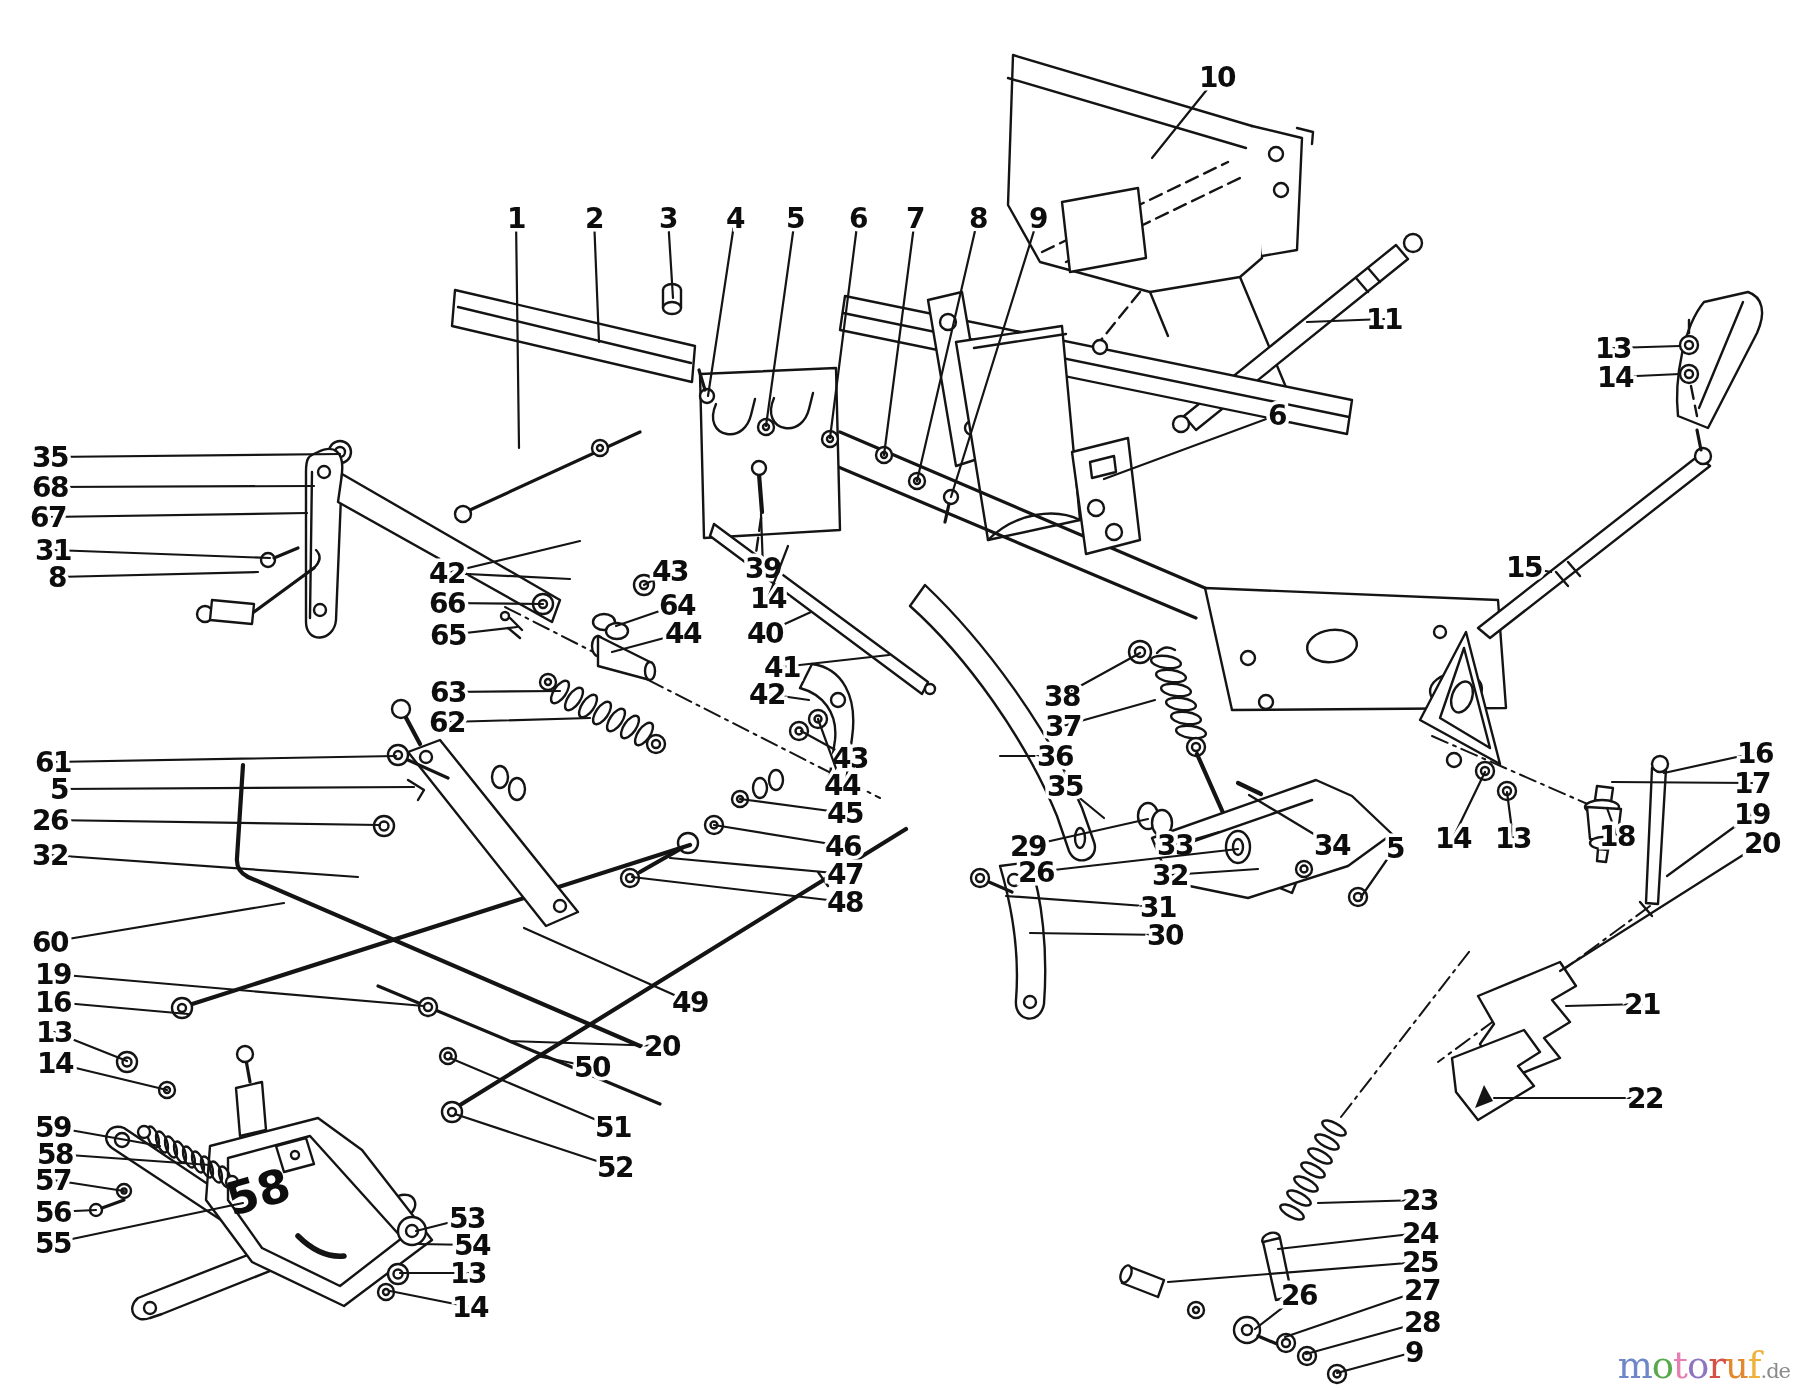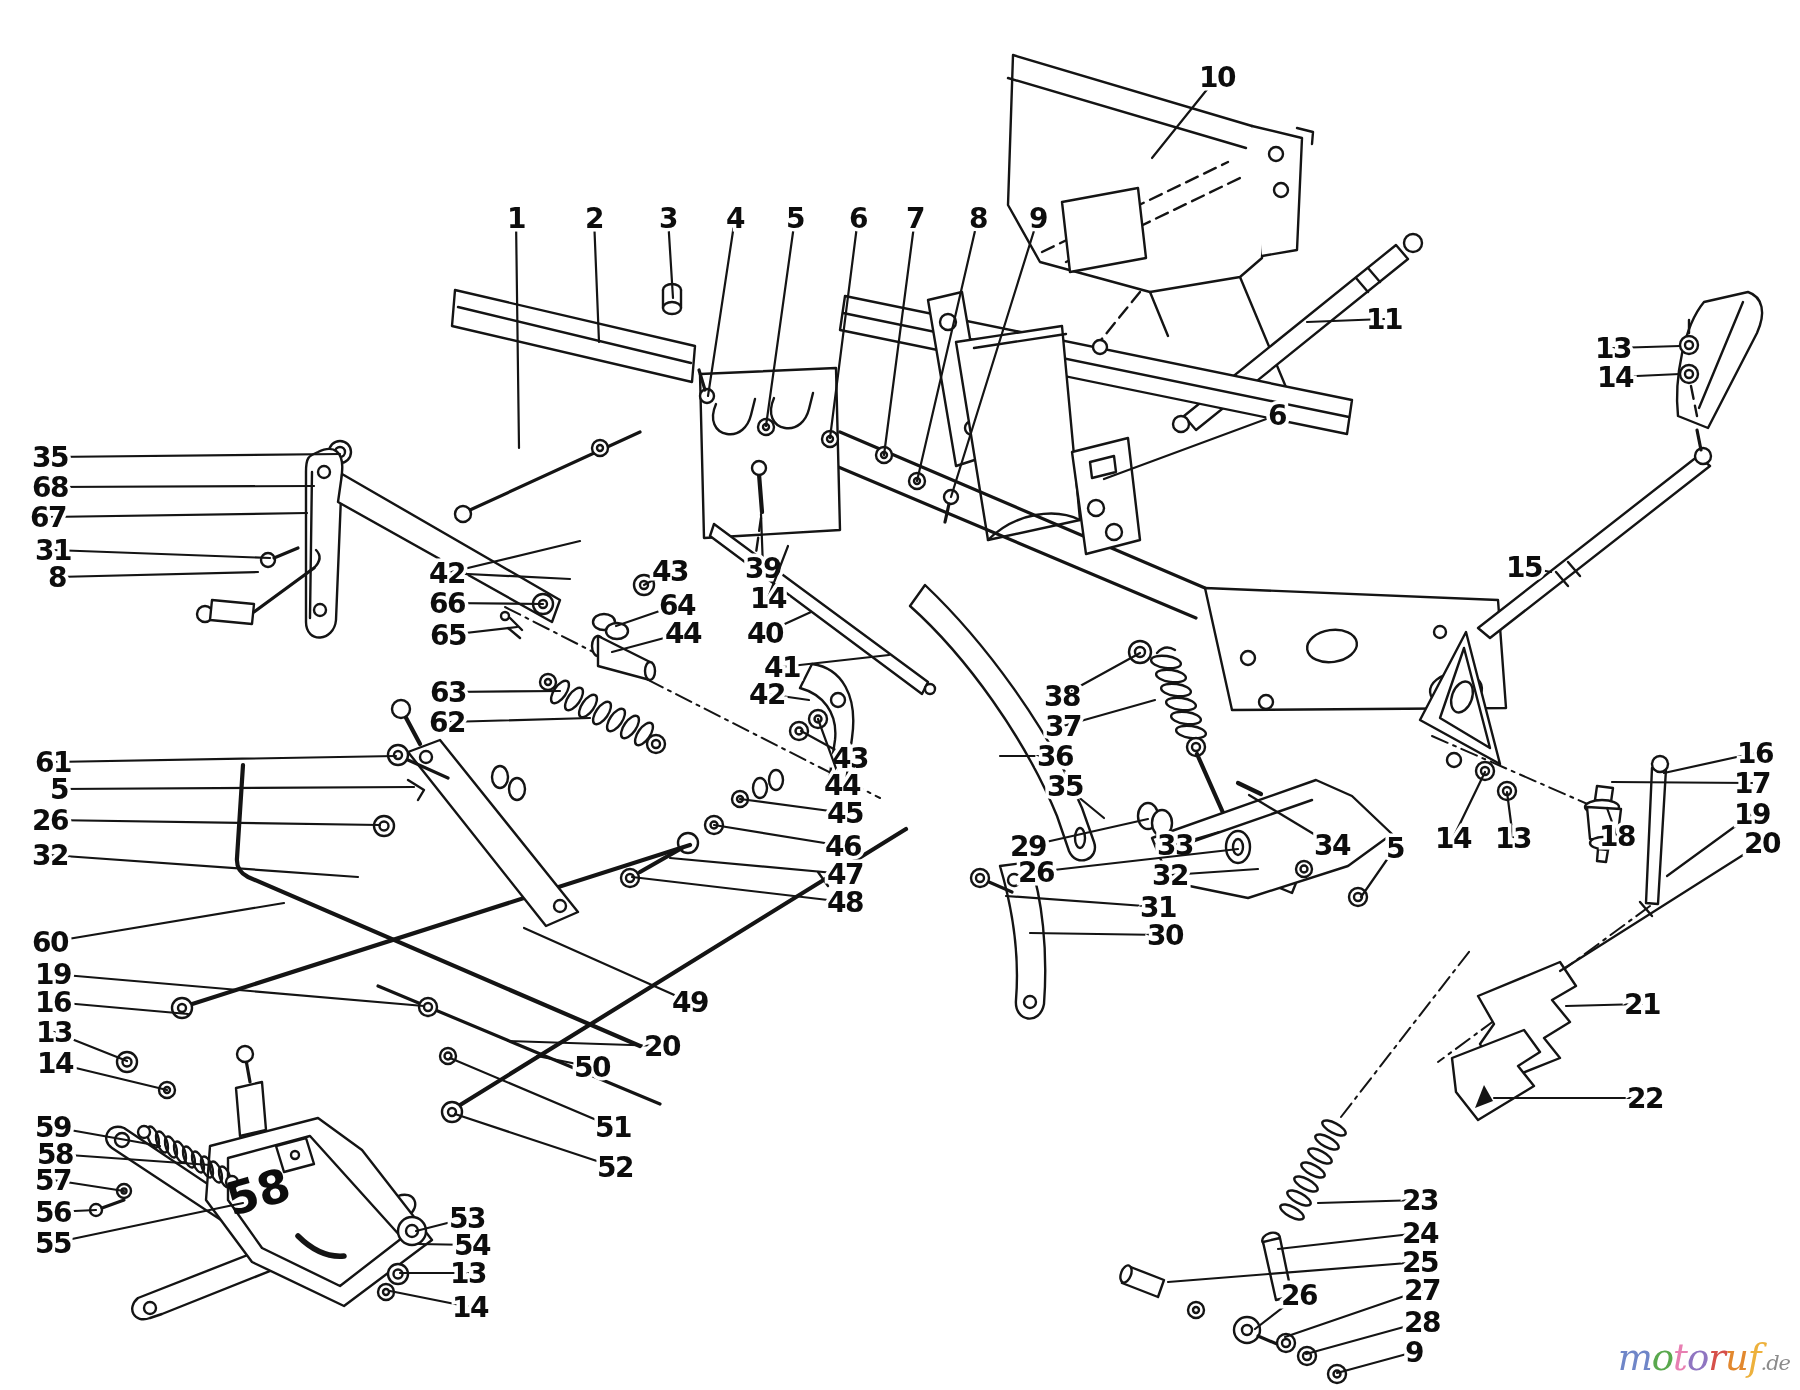--- a/index.html
+++ b/index.html
@@ -12,22 +12,22 @@
   #diagram-svg .dk{fill:#141414;stroke:none;}
   #diagram-svg .w3{stroke-width:3.2;}
   #diagram-svg .w4{stroke-width:4.2;}
   #diagram-svg .w5{stroke-width:5.5;}
   #diagram-svg .dash{stroke-dasharray:13 7;}
   #diagram-svg .dashdot{stroke-dasharray:17 6 3 6;stroke-width:2;}
   #diagram-svg .leader{stroke-width:2.2;}
   .callout-num{font:700 28px "DejaVu Sans",sans-serif;fill:#0d0d0d;stroke:#ffffff;stroke-width:7px;
       paint-order:stroke;text-anchor:middle;letter-spacing:-1.5px;}
   .plate-num{font:700 46px "DejaVu Sans",sans-serif;fill:#0d0d0d;stroke:none;text-anchor:middle;}
-  .logo{position:absolute;right:10px;bottom:14px;font-family:"DejaVu Serif",serif;
-        font-size:37px;line-height:1;white-space:nowrap;font-style:italic;}
+  .logo{position:absolute;right:10px;bottom:6px;font-family:"DejaVu Serif",serif;
+        font-size:37px;line-height:1;white-space:nowrap;}
   .logo span{letter-spacing:-1px;}
   .logo-suffix{font-size:21px;}
 </style>
 </head>
 <body>
 
 <div id="page">
 <svg id="diagram-svg" width="1800" height="1390" viewBox="0 0 1800 1390">
 
   <g>

